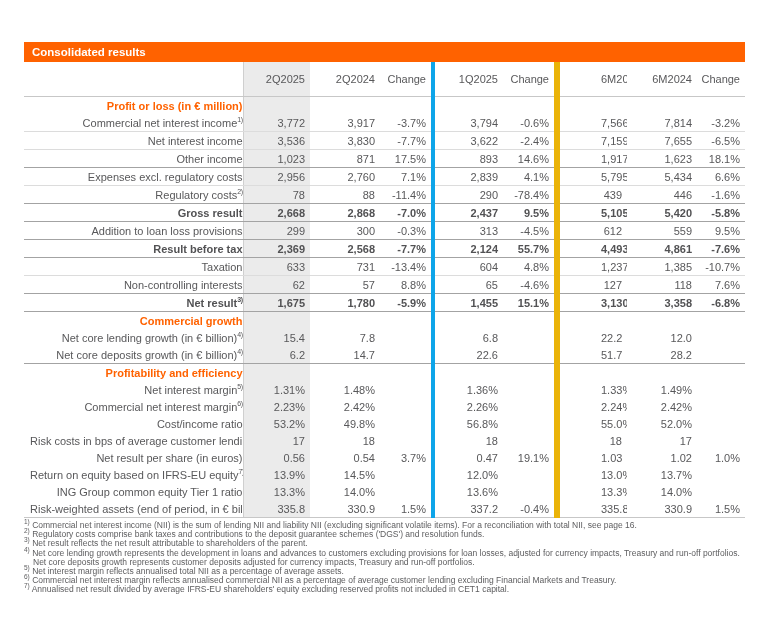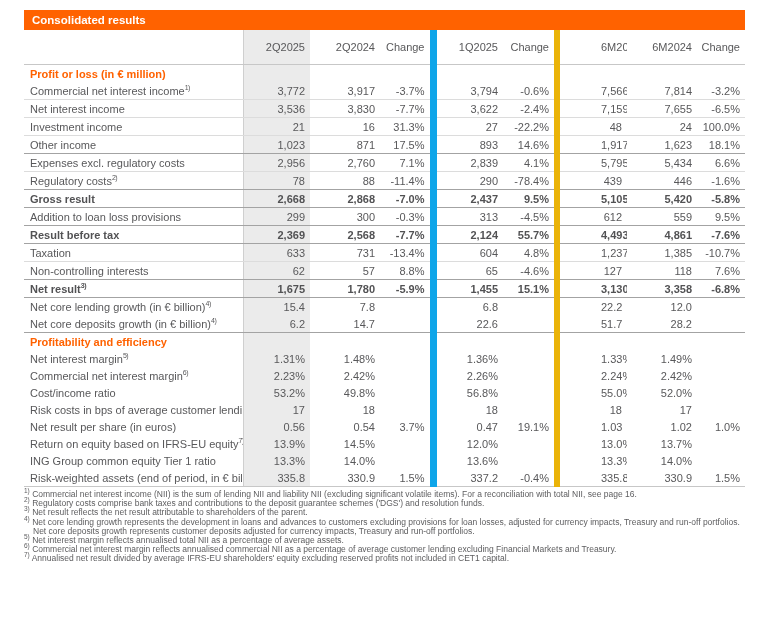--- a/index.html
+++ b/index.html
@@ -5,36 +5,36 @@
   html,body{margin:0;padding:0;background:#ffffff;}
   body{
     width:757px;height:631px;position:relative;
     font-family:"Liberation Sans","DejaVu Sans",sans-serif;
     color:#58585a;
     -webkit-font-smoothing:antialiased;
   }
   .page{position:absolute;left:24px;top:10px;width:721px;}
   .titlebar{
     background:#ff6200;color:#ffffff;height:20px;line-height:20px;
-    font-size:11.5px;font-weight:bold;padding-left:8px;box-sizing:border-box;
+    font-size:11.5px;font-weight:bold;padding-left:8px;box-sizing:border-box;margin-top:32px;
   }
   table.results{
     width:721px;border-collapse:collapse;table-layout:fixed;
     font-size:11px;color:#58585a;
   }
   th,td{
     padding:0;margin:0;height:17px;vertical-align:middle;
     white-space:nowrap;overflow:hidden;font-weight:normal;
   }
   thead th{height:34px;border-bottom:1px solid #c7c7c7;}
   .num{text-align:right;padding-right:5px;}
-  .label{text-align:left;padding-left:6px;margin-left:32px;}
+  .label{text-align:right;padding-left:6px;margin-left:32px;}
   
   .c1{background:#ebebeb;border-left:1px solid #cfcfcf;}
-  .c4{border-left:7px solid #0ea5e9;}
+  .c4{border-left:4px solid #0ea5e9;}
   .c6{border-left:6px solid #eab308;padding-left:41px;}
   tr.b-l td{border-bottom:1px solid #dcdcdc;}
   tr.b-d td{border-bottom:1px solid #a3a3a3;}
   tr.b-e td{border-bottom:1px solid #c7c7c7;}
   tr.bold td{font-weight:bold;color:#525254;}
   tr.section td{color:#ff6200;font-weight:bold;}
   sup.rsup{font-size:7px;line-height:0;vertical-align:super;letter-spacing:-0.5px;}
   .footnotes{margin-top:3px;font-size:8.5px;line-height:9.2px;color:#5d5d5f;}
   .footnotes p{margin:0;padding-left:9px;text-indent:-9px;}
   .footnotes sup{font-size:6.5px;line-height:0;vertical-align:super;}
@@ -98,31 +98,20 @@
           <td class="c0 label"><span>Net interest income</span></td>
           <td class="c1 num">3,536</td>
           <td class="c2 num">3,830</td>
           <td class="c3 num">-7.7%</td>
           <td class="c4 num">3,622</td>
           <td class="c5 num">-2.4%</td>
           <td class="c6 num">7,159</td>
           <td class="c7 num">7,655</td>
           <td class="c8 num">-6.5%</td>
         </tr>
-        <tr class="b-l">
-          <td class="c0 label"><span>Investment income</span></td>
-          <td class="c1 num">21</td>
-          <td class="c2 num">16</td>
-          <td class="c3 num">31.3%</td>
-          <td class="c4 num">27</td>
-          <td class="c5 num">-22.2%</td>
-          <td class="c6 num">48</td>
-          <td class="c7 num">24</td>
-          <td class="c8 num">100.0%</td>
-        </tr>
         <tr class="b-d">
           <td class="c0 label"><span>Other income</span></td>
           <td class="c1 num">1,023</td>
           <td class="c2 num">871</td>
           <td class="c3 num">17.5%</td>
           <td class="c4 num">893</td>
           <td class="c5 num">14.6%</td>
           <td class="c6 num">1,917</td>
           <td class="c7 num">1,623</td>
           <td class="c8 num">18.1%</td>
@@ -207,20 +196,31 @@
         <tr class="bold b-d">
           <td class="c0 label"><span>Net result</span><sup class="rsup">3)</sup></td>
           <td class="c1 num">1,675</td>
           <td class="c2 num">1,780</td>
           <td class="c3 num">-5.9%</td>
           <td class="c4 num">1,455</td>
           <td class="c5 num">15.1%</td>
           <td class="c6 num">3,130</td>
           <td class="c7 num">3,358</td>
           <td class="c8 num">-6.8%</td>
+        </tr>
+        <tr class="section">
+          <td class="c0 label"><span>Commercial growth</span></td>
+          <td class="c1 num"></td>
+          <td class="c2 num"></td>
+          <td class="c3 num"></td>
+          <td class="c4 num"></td>
+          <td class="c5 num"></td>
+          <td class="c6 num"></td>
+          <td class="c7 num"></td>
+          <td class="c8 num"></td>
         </tr>
         <tr class="">
           <td class="c0 label"><span>Net core lending growth (in € billion)</span><sup class="rsup">4)</sup></td>
           <td class="c1 num">15.4</td>
           <td class="c2 num">7.8</td>
           <td class="c3 num"></td>
           <td class="c4 num">6.8</td>
           <td class="c5 num"></td>
           <td class="c6 num">22.2</td>
           <td class="c7 num">12.0</td>

